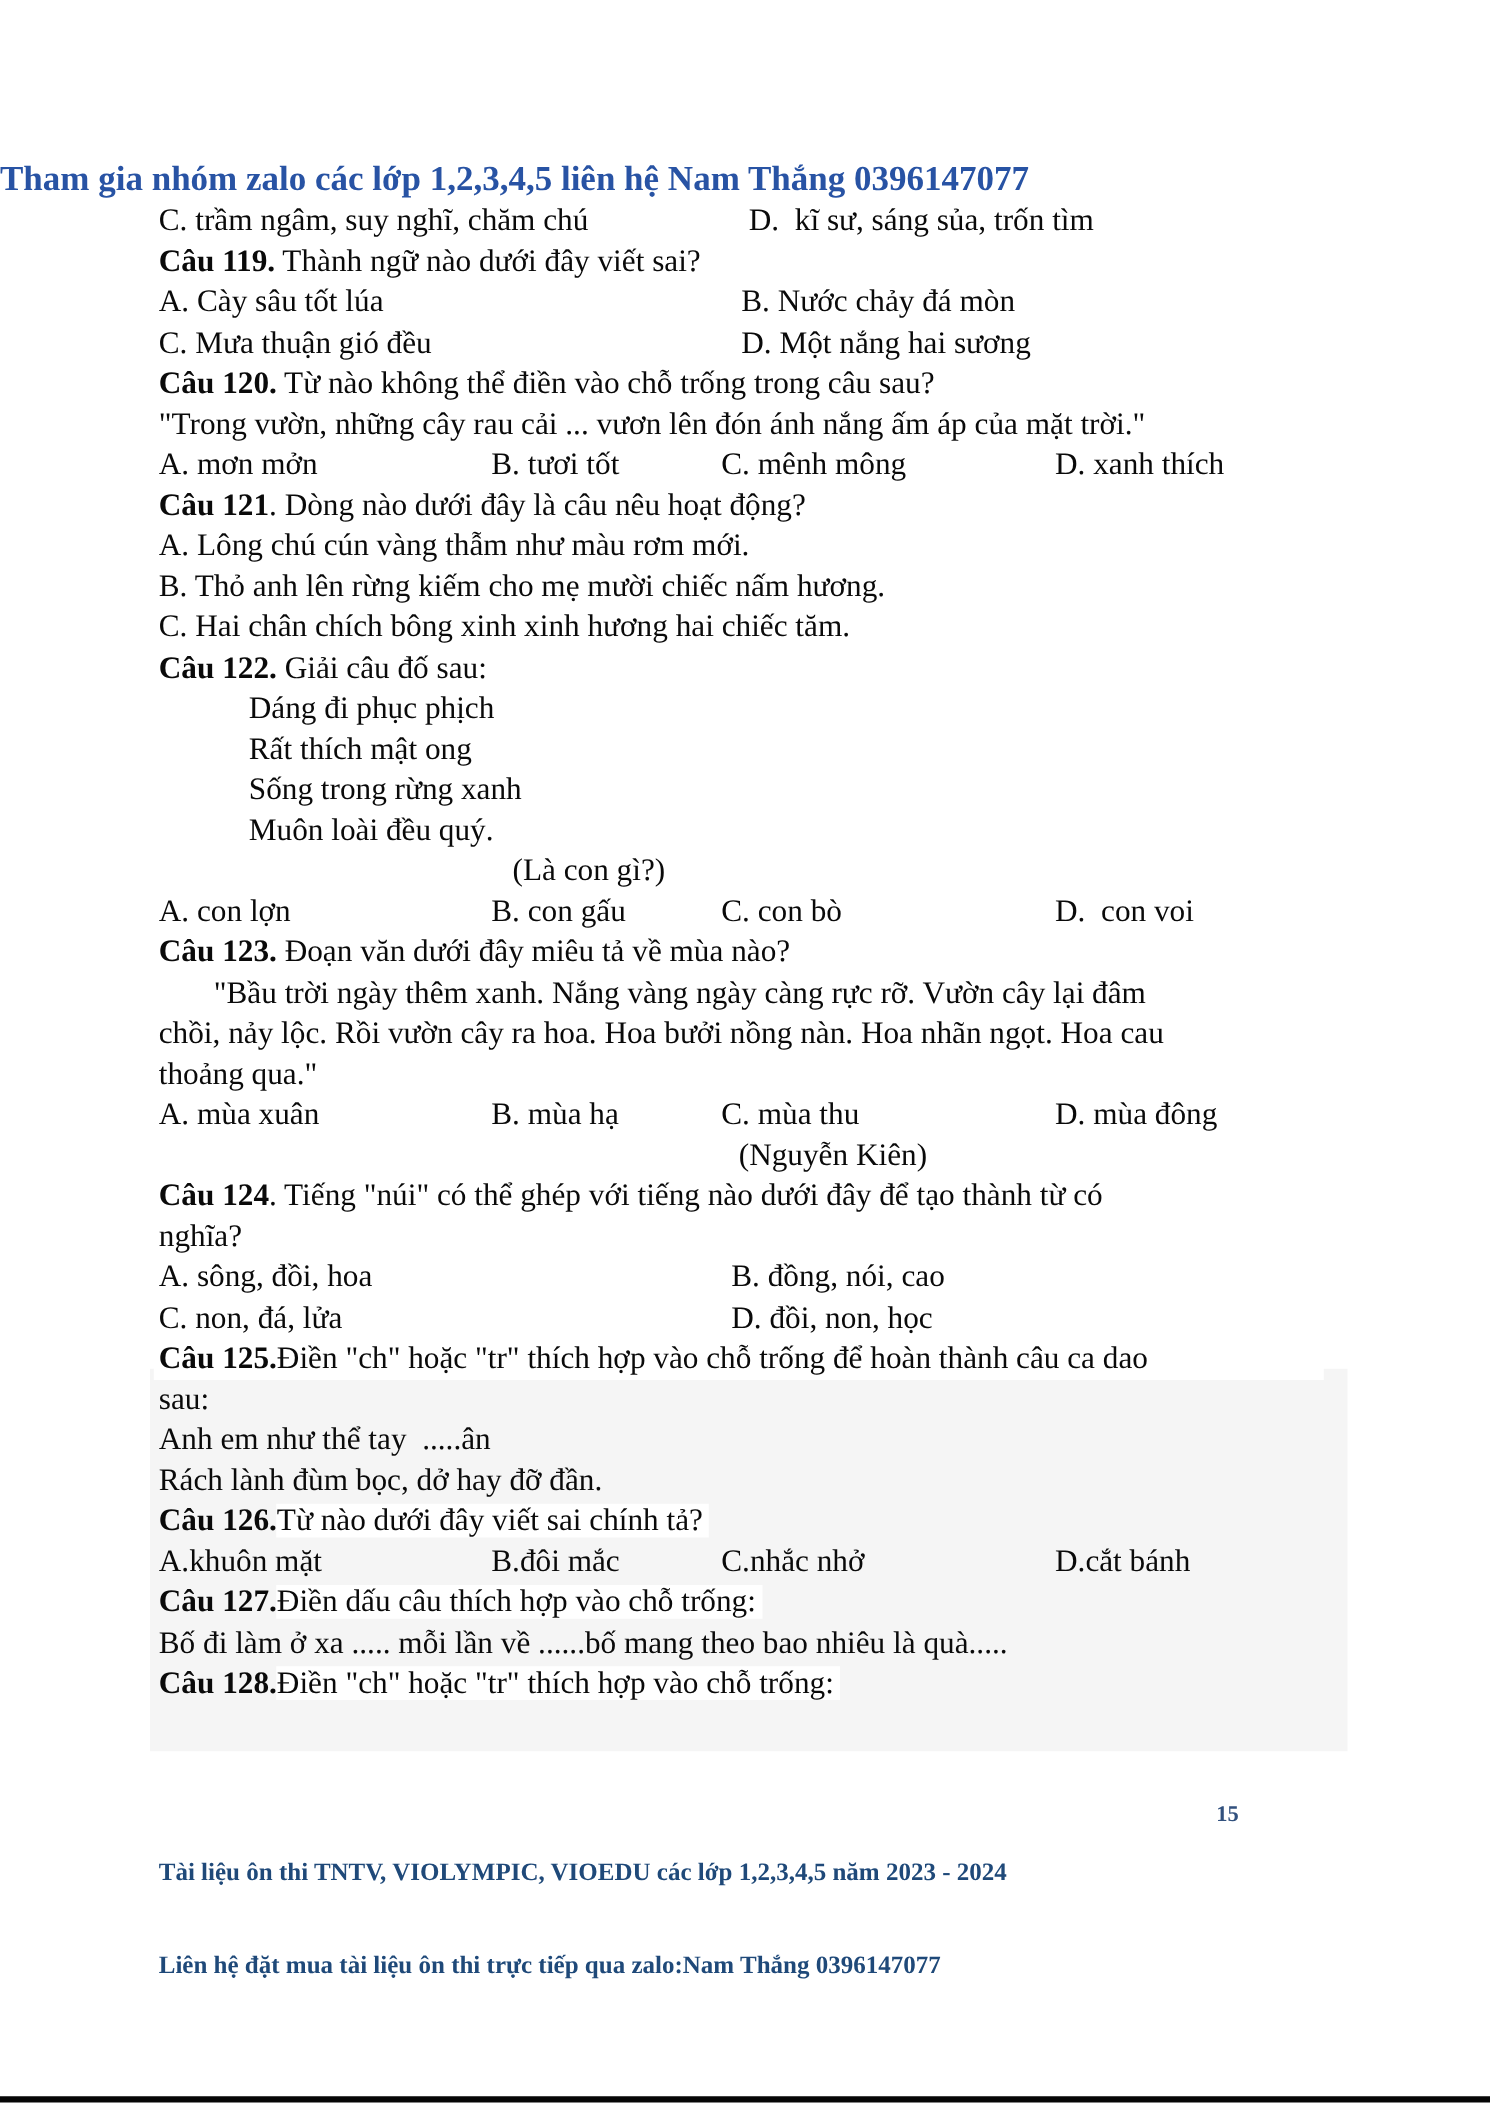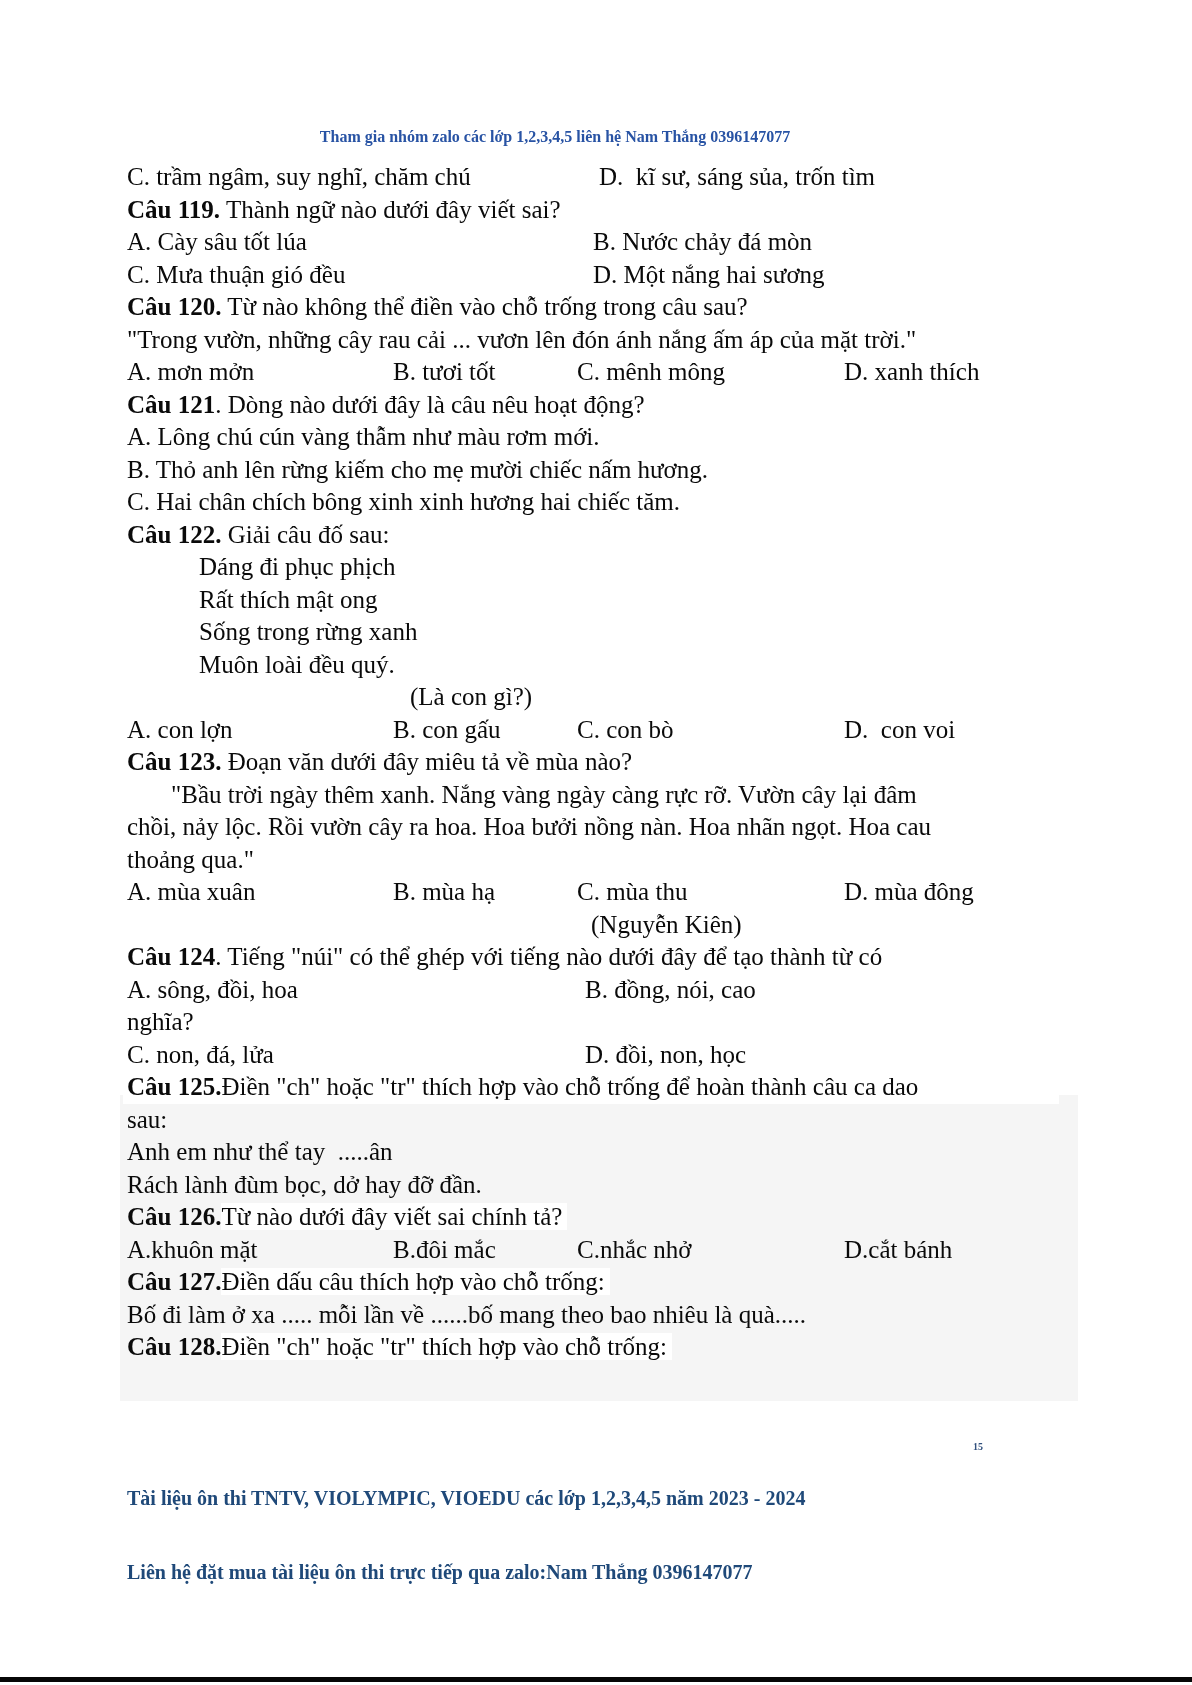--- a/index.html
+++ b/index.html
@@ -25,22 +25,21 @@
   .gray-block{
     position:absolute;
     left:120px; top:1095px;
     width:958px; height:306px;
     background:var(--highlight_block);
   }
   .header{
     position:absolute;
     left:0; top:128px;
     width:1110px;
-    text-align:center;
-    font-size:16px;
+    font-size:28px;
     font-weight:bold;
     color:var(--header_blue);
   }
   .content{
     position:absolute;
     left:127px; top:161px;
     width:950px;
     font-size:25px;
   }
   .line{
@@ -74,21 +73,21 @@
     left:127px; top:1437px;
     font-size:20px;
     line-height:24.5px;
     font-weight:bold;
     color:var(--footer_blue);
     white-space:pre;
   }
   .page-number{
     position:absolute;
     left:973px; top:1441px;
-    font-size:10px;
+    font-size:18px;
     font-weight:bold;
     color:var(--page_number_blue);
   }
   .bottom-bar{
     position:absolute;
     left:0; top:1677px;
     width:100%; height:5px;
     background:var(--bottom_bar);
   }
 </style>
@@ -117,22 +116,22 @@
       <div class="line indent-poem"><span>Muôn loài đều quý.</span></div>
       <div class="line pos-answer"><span>(Là con gì?)</span></div>
       <div class="line"><span class="cell" style="left: 0px;">A. con lợn</span><span class="cell" style="left: 266px;">B. con gấu</span><span class="cell" style="left: 450px;">C. con bò</span><span class="cell" style="left: 717px;">D.  con voi</span></div>
       <div class="line"><span class="qlabel">Câu 123.</span><span> Đoạn văn dưới đây miêu tả về mùa nào?</span></div>
       <div class="line indent-quote"><span>"Bầu trời ngày thêm xanh. Nắng vàng ngày càng rực rỡ. Vườn cây lại đâm</span></div>
       <div class="line"><span>chồi, nảy lộc. Rồi vườn cây ra hoa. Hoa bưởi nồng nàn. Hoa nhãn ngọt. Hoa cau</span></div>
       <div class="line"><span>thoảng qua."</span></div>
       <div class="line"><span class="cell" style="left: 0px;">A. mùa xuân</span><span class="cell" style="left: 266px;">B. mùa hạ</span><span class="cell" style="left: 450px;">C. mùa thu</span><span class="cell" style="left: 717px;">D. mùa đông</span></div>
       <div class="line pos-author"><span>(Nguyễn Kiên)</span></div>
       <div class="line"><span class="qlabel">Câu 124</span><span>. Tiếng "núi" có thể ghép với tiếng nào dưới đây để tạo thành từ có</span></div>
+      <div class="line"><span>nghĩa?</span></div>
       <div class="line"><span class="cell" style="left: 0px;">A. sông, đồi, hoa</span><span class="cell" style="left: 458px;">B. đồng, nói, cao</span></div>
-      <div class="line"><span>nghĩa?</span></div>
       <div class="line"><span class="cell" style="left: 0px;">C. non, đá, lửa</span><span class="cell" style="left: 458px;">D. đồi, non, học</span></div>
       <div class="line hl-full"><span class="qlabel">Câu 125.</span><span>Điền "ch" hoặc "tr" thích hợp vào chỗ trống để hoàn thành câu ca dao</span></div>
       <div class="line"><span>sau:</span></div>
       <div class="line"><span>Anh em như thể tay  .....ân</span></div>
       <div class="line"><span>Rách lành đùm bọc, dở hay đỡ đần.</span></div>
       <div class="line"><span class="qlabel">Câu 126.</span><span class="hl-box">Từ nào dưới đây viết sai chính tả?</span></div>
       <div class="line"><span class="cell" style="left: 0px;">A.khuôn mặt</span><span class="cell" style="left: 266px;">B.đôi mắc</span><span class="cell" style="left: 450px;">C.nhắc nhở</span><span class="cell" style="left: 717px;">D.cắt bánh</span></div>
       <div class="line"><span class="qlabel">Câu 127.</span><span class="hl-box">Điền dấu câu thích hợp vào chỗ trống:</span></div>
       <div class="line"><span>Bố đi làm ở xa ..... mỗi lần về ......bố mang theo bao nhiêu là quà.....</span></div>
       <div class="line"><span class="qlabel">Câu 128.</span><span class="hl-box">Điền "ch" hoặc "tr" thích hợp vào chỗ trống:</span></div>

